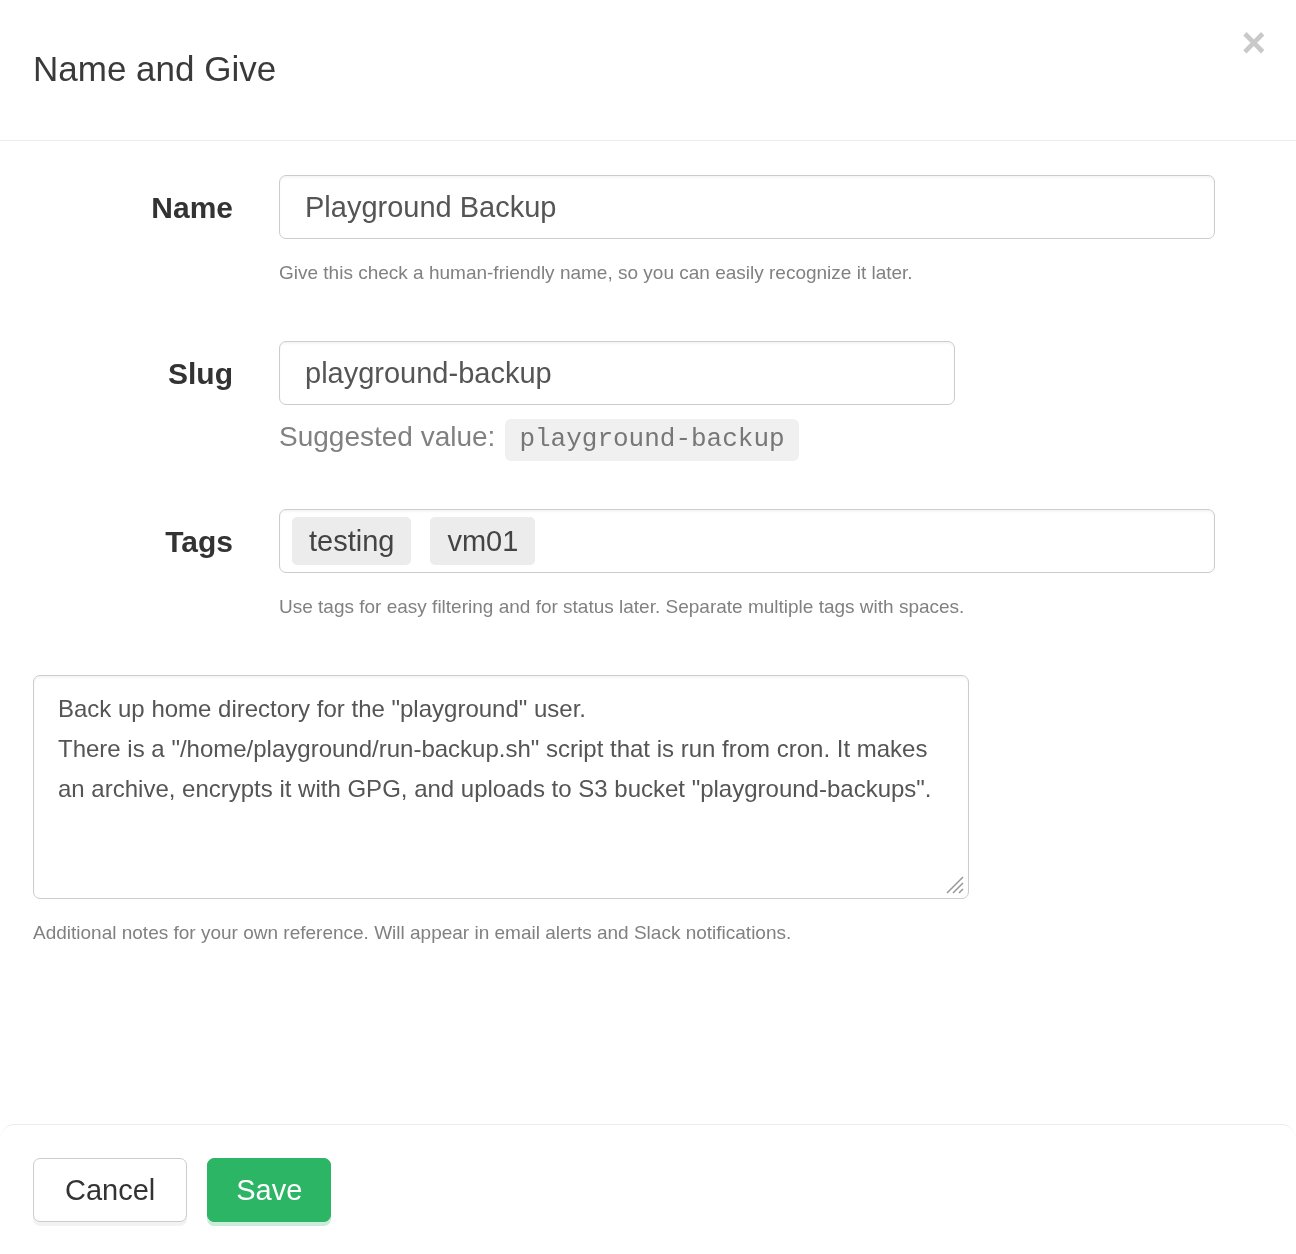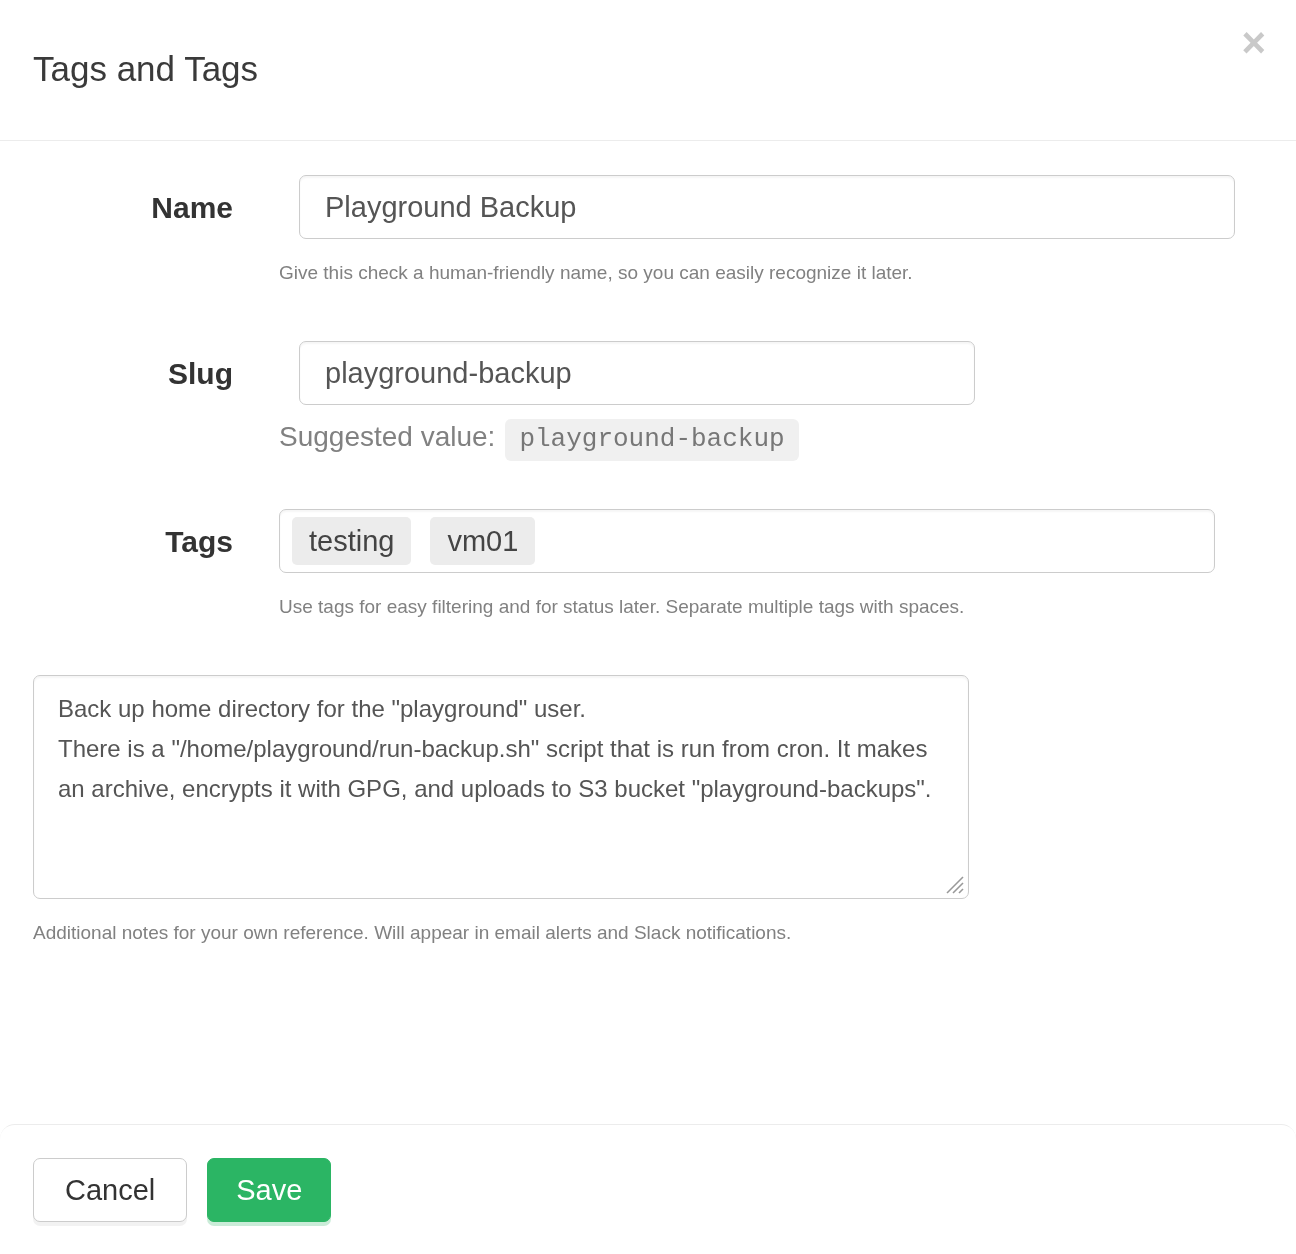--- a/index.html
+++ b/index.html
@@ -32,21 +32,20 @@
   }
   .control-col { flex: 1; min-width: 0; }
 
   .text-input {
     display: block; width: 936px; height: 64px;
     border: 1px solid #ccc; border-radius: 7px;
     padding: 0 25px; font-size: 29px; color: #555;
     font-family: "Liberation Sans", sans-serif;
     background: #fff; outline: none;
     box-shadow: inset 0 2px 2px rgba(0,0,0,0.04);
-    margin-left: 20px;
   }
   .help-block {
     margin-top: 14px; max-width: 984px;
     font-size: 19px; line-height: 40px; color: #818181;
   }
 
   
   .slug-row { display: flex; align-items: flex-start; }
   .slug-row .text-input { width: 676px; }
   .btn {
@@ -106,21 +105,21 @@
     font-family: "Liberation Sans", sans-serif; cursor: pointer;
     box-shadow: 0 4px 0 rgba(43,181,100,0.25);
   }
 </style>
 </head>
 <body>
 
 <div class="modal">
 
   <div class="modal-header">
-    <h1 class="modal-title">Tags and Tags</h1>
+    <h1 class="modal-title">Name and Give</h1>
     <button class="close-btn">
       <span>×</span>
     </button>
   </div>
 
   <div class="modal-body">
 
     <div class="form-group">
       <div class="label-col">Name</div>
       <div class="control-col">

